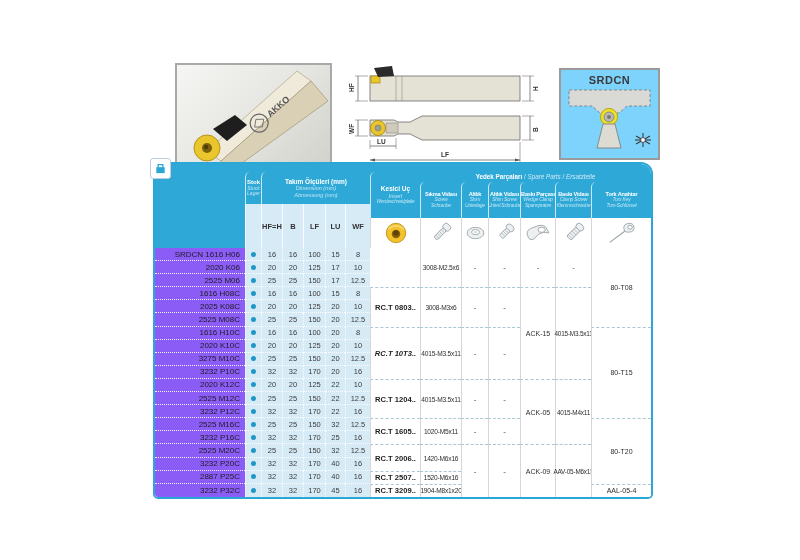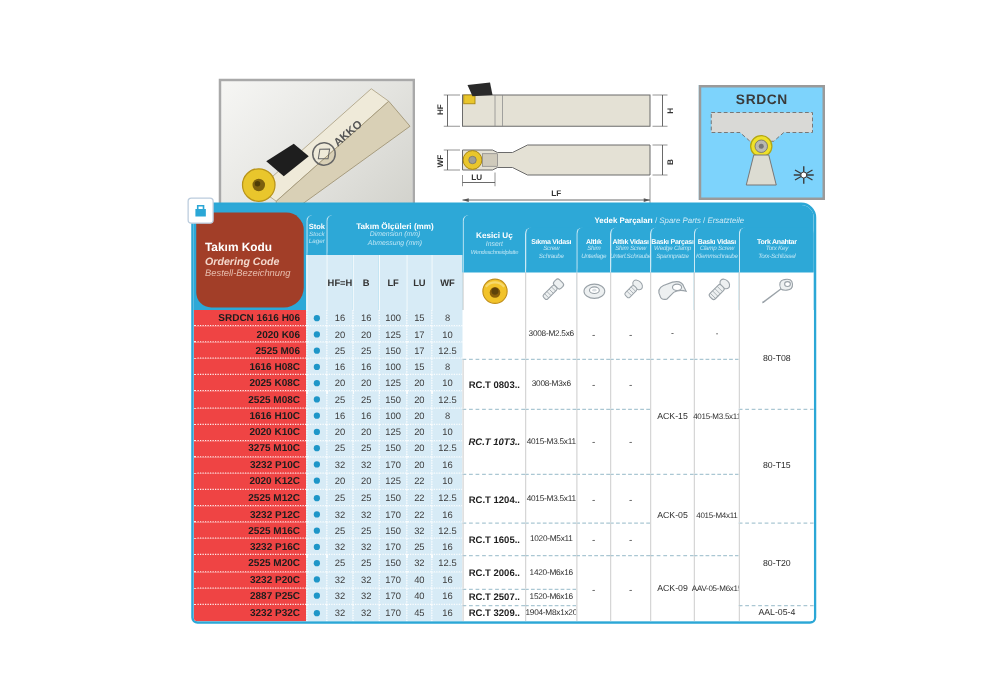--- a/index.html
+++ b/index.html
@@ -38,22 +38,22 @@
               font-size:6.3px;color:#cfeaf6;}
   #yedek-band .b1{color:#fff;font-weight:bold;}
   #yedek-band .b2,#yedek-band .b3{font-style:italic;}
   .lb-cell{background:#D7EBF6;border-left:1px solid rgba(255,255,255,.8);display:flex;align-items:center;justify-content:center;
            font-size:7.5px;font-weight:bold;color:#333;}
   .icon-cell{background:#fff;border-left:1px solid #d6d6d6;display:flex;align-items:center;justify-content:center;}
   
   #tbody{display:grid;width:496px;
          grid-template-columns:90px 16px 21px 21px 22px 20px 25px 50px 41px 27px 32px 35px 36px 60px;
          grid-auto-rows:13.1px;background:#fff;}
-  .c-code{background:#ef4444;display:flex;align-items:center;justify-content:flex-end;padding-right:5px;
-          font-size:8px;font-weight:bold;color:#1d1d1d;border-bottom:1px dotted rgba(255,255,255,.9);box-sizing:border-box;white-space:nowrap;}
+  .c-code{background:#8b5cf6;display:flex;align-items:center;justify-content:flex-end;padding-right:5px;
+          font-size:8px;font-weight:normal;color:#1d1d1d;border-bottom:1px dotted rgba(255,255,255,.9);box-sizing:border-box;white-space:nowrap;}
   .c-stock{background:#D7EBF6;display:flex;align-items:center;justify-content:center;
            border-bottom:1px dotted rgba(255,255,255,.9);border-left:1px dotted rgba(255,255,255,.9);box-sizing:border-box;}
   .dot{width:5px;height:5px;border-radius:50%;background:#1E96C8;}
   .c-dim{background:#D7EBF6;display:flex;align-items:center;justify-content:center;font-size:7.5px;color:#3c3c3c;
          border-bottom:1px dotted rgba(255,255,255,.9);border-left:1px dotted rgba(255,255,255,.9);box-sizing:border-box;}
   .merged{display:flex;align-items:center;justify-content:center;background:#fff;border-left:1px solid #d6d6d6;
           box-sizing:border-box;color:#2e2e2e;white-space:nowrap;}
   .gdash{border-top:1px dashed #aac7d3;}
   .m-insert{font-weight:bold;font-size:7.6px;color:#1d1d1d;}
   .m-screw{font-size:6.6px;letter-spacing:-.2px;}
@@ -142,25 +142,20 @@
 
   <div id="corner-icon">
     <svg width="13" height="13" viewBox="0 0 14 14">
       <path d="M2.5 5.5h9v6.5h-9z" fill="#2BA7D6"></path>
       <path d="M4.5 5.5V2.8h5v2.7" fill="none" stroke="#2BA7D6" stroke-width="1.4"></path>
     </svg>
   </div>
 
   <div id="catalog-table">
     <div id="thead">
-      <div id="code-box" class="hbox">
-        <div class="l1">Takım Kodu</div>
-        <div class="l2">Ordering Code</div>
-        <div class="l3">Bestell-Bezeichnung</div>
-      </div>
       <div id="stok-box" class="hbox tealbox" style="left:90px;top:8px;width:16px;height:32px;">
         <div class="t1">Stok</div>
         <div class="t2">Stock</div>
         <div class="t3">Lager</div>
       </div>
       <div class="hbox lb-cell" style="left:90px;top:40px;width:16px;height:44px;"></div>
       <div id="dims-box" class="hbox tealbox" style="left:106px;top:8px;width:109px;height:32px;">
         <div class="t1">Takım Ölçüleri (mm)</div>
         <div class="t2">Dimension (mm)</div>
         <div class="t3">Abmessung (mm)</div>

